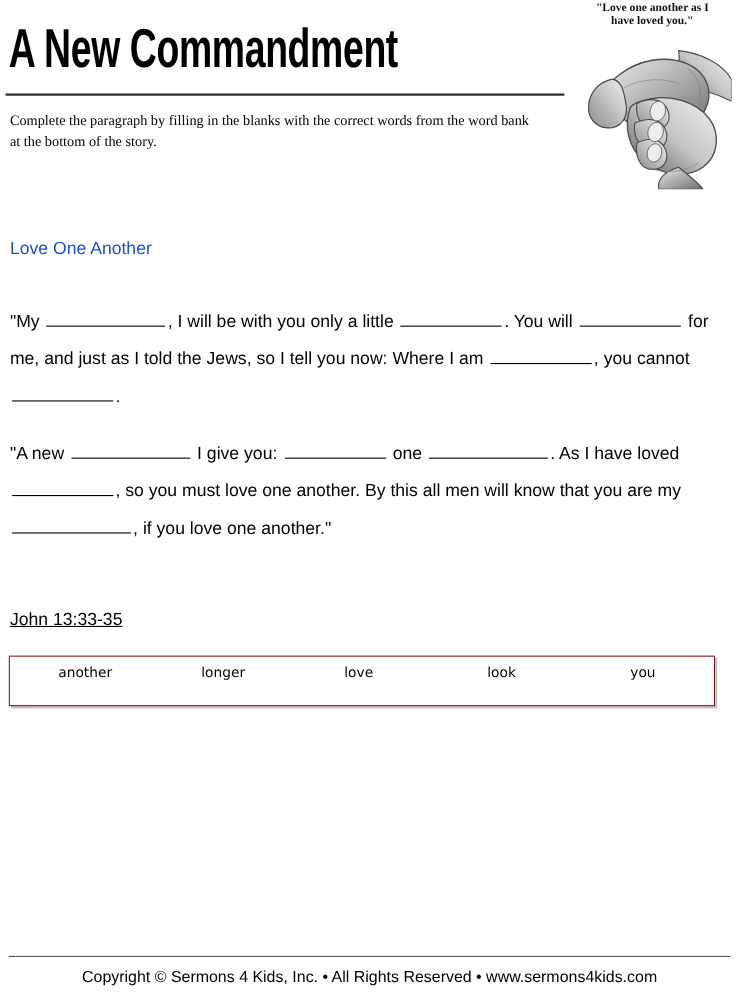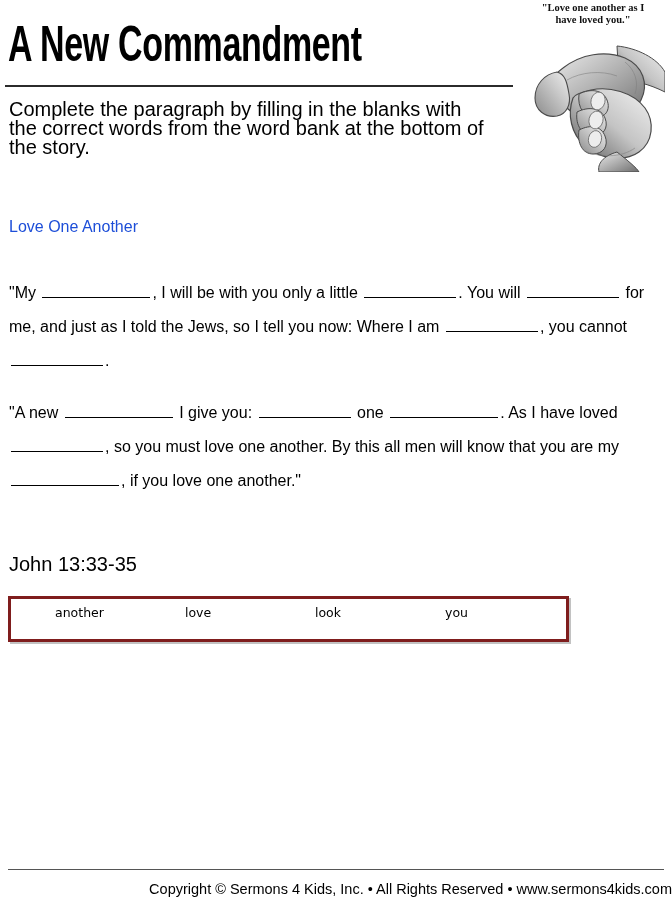--- a/index.html
+++ b/index.html
@@ -40,23 +40,24 @@
     width: 508px;
     height: 0;
     border-top: 2px solid #2b2b2b;
   }
 
   .instructions {
     position: absolute;
     left: 9px;
     top: 100px;
     width: 480px;
-    font-size: 20px;
+    font-size: 13px;
     line-height: 19px;
     color: #000;
+    font-family: Liberation Serif, serif;
   }
 
   
   .illustration {
     position: absolute;
     left: 519px;
     top: 2px;
     width: 148px;
     height: 170px;
   }
@@ -113,33 +114,34 @@
     height: 14px;
     margin: 0 2px;
   }
   .b-md { width: 92px; }
   .b-lg { width: 108px; }
 
   .reference {
     position: absolute;
     left: 9px;
     top: 554px;
-    font-size: 20px;
+    font-size: 16px;
     line-height: 20px;
     color: #000;
+    text-decoration: underline;
   }
 
   
   .word-bank {
     position: absolute;
     left: 8px;
     top: 596px;
-    width: 561px;
+    width: 642px;
     height: 46px;
-    border: 3px solid #7f1d1d;
+    border: 1px solid #7f1d1d;
     background: #ffffff;
     box-shadow: 2px 2px 0 rgba(120,120,120,0.45);
     box-sizing: border-box;
   }
   .wb-grid {
     position: absolute;
     left: 44px;
     top: 4px;
     display: grid;
     grid-template-columns: 130px 130px 130px 130px 130px;
@@ -158,21 +160,21 @@
     top: 869px;
     width: 656px;
     height: 0;
     border-top: 1.5px solid #555;
   }
   .footer-text {
     position: absolute;
     left: 0;
     top: 880px;
     width: 672px;
-    text-align: right;
+    text-align: center;
     font-size: 14.5px;
     line-height: 18px;
     color: #000;
   }
 </style>
 </head>
 <body>
 
 <div class="page-title">A New Commandment</div>
 <div class="title-rule"></div>
@@ -260,20 +262,21 @@
     <span class="blank b-md"></span><span>, so you must love one another. By this all men will know that you are my</span>
     <span class="blank b-lg"></span><span>, if you love one another."</span>
   </p>
 </div>
 
 <div class="reference">John 13:33-35</div>
 
 <div class="word-bank">
   <div class="wb-grid">
     <span class="wb-word">another</span>
+    <span class="wb-word">longer</span>
     <span class="wb-word">love</span>
     <span class="wb-word">look</span>
     <span class="wb-word">you</span>
   </div>
 </div>
 
 <div class="footer-rule"></div>
 <div class="footer-text">Copyright © Sermons 4 Kids, Inc. • All Rights Reserved • www.sermons4kids.com</div>
 
 </body></html>

